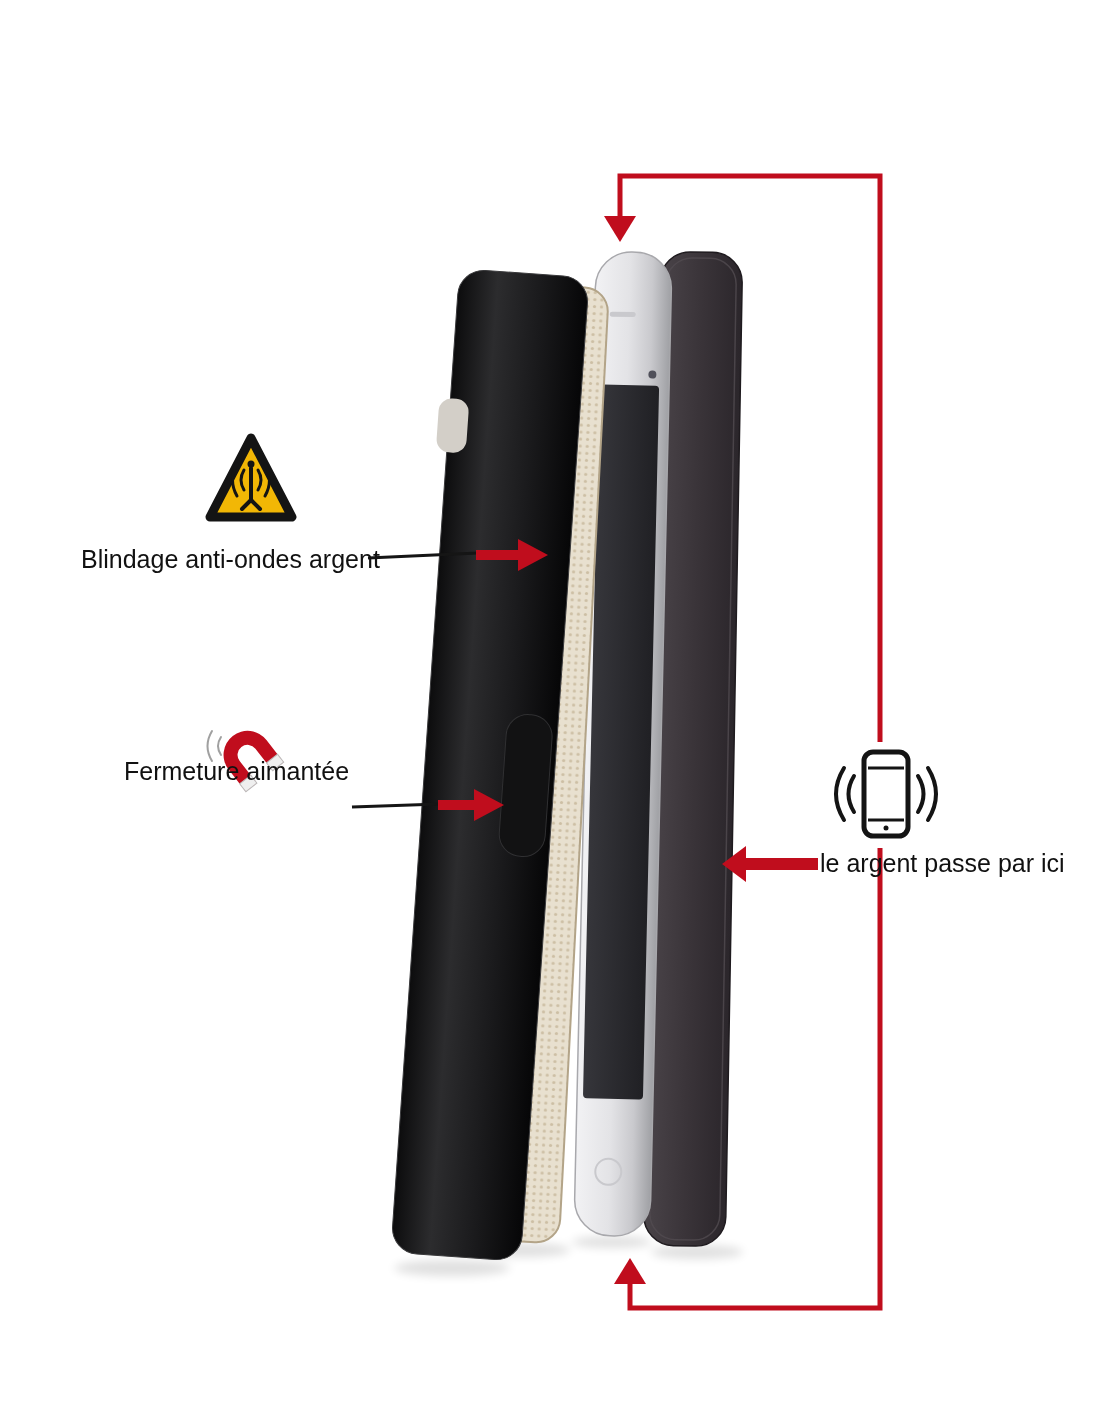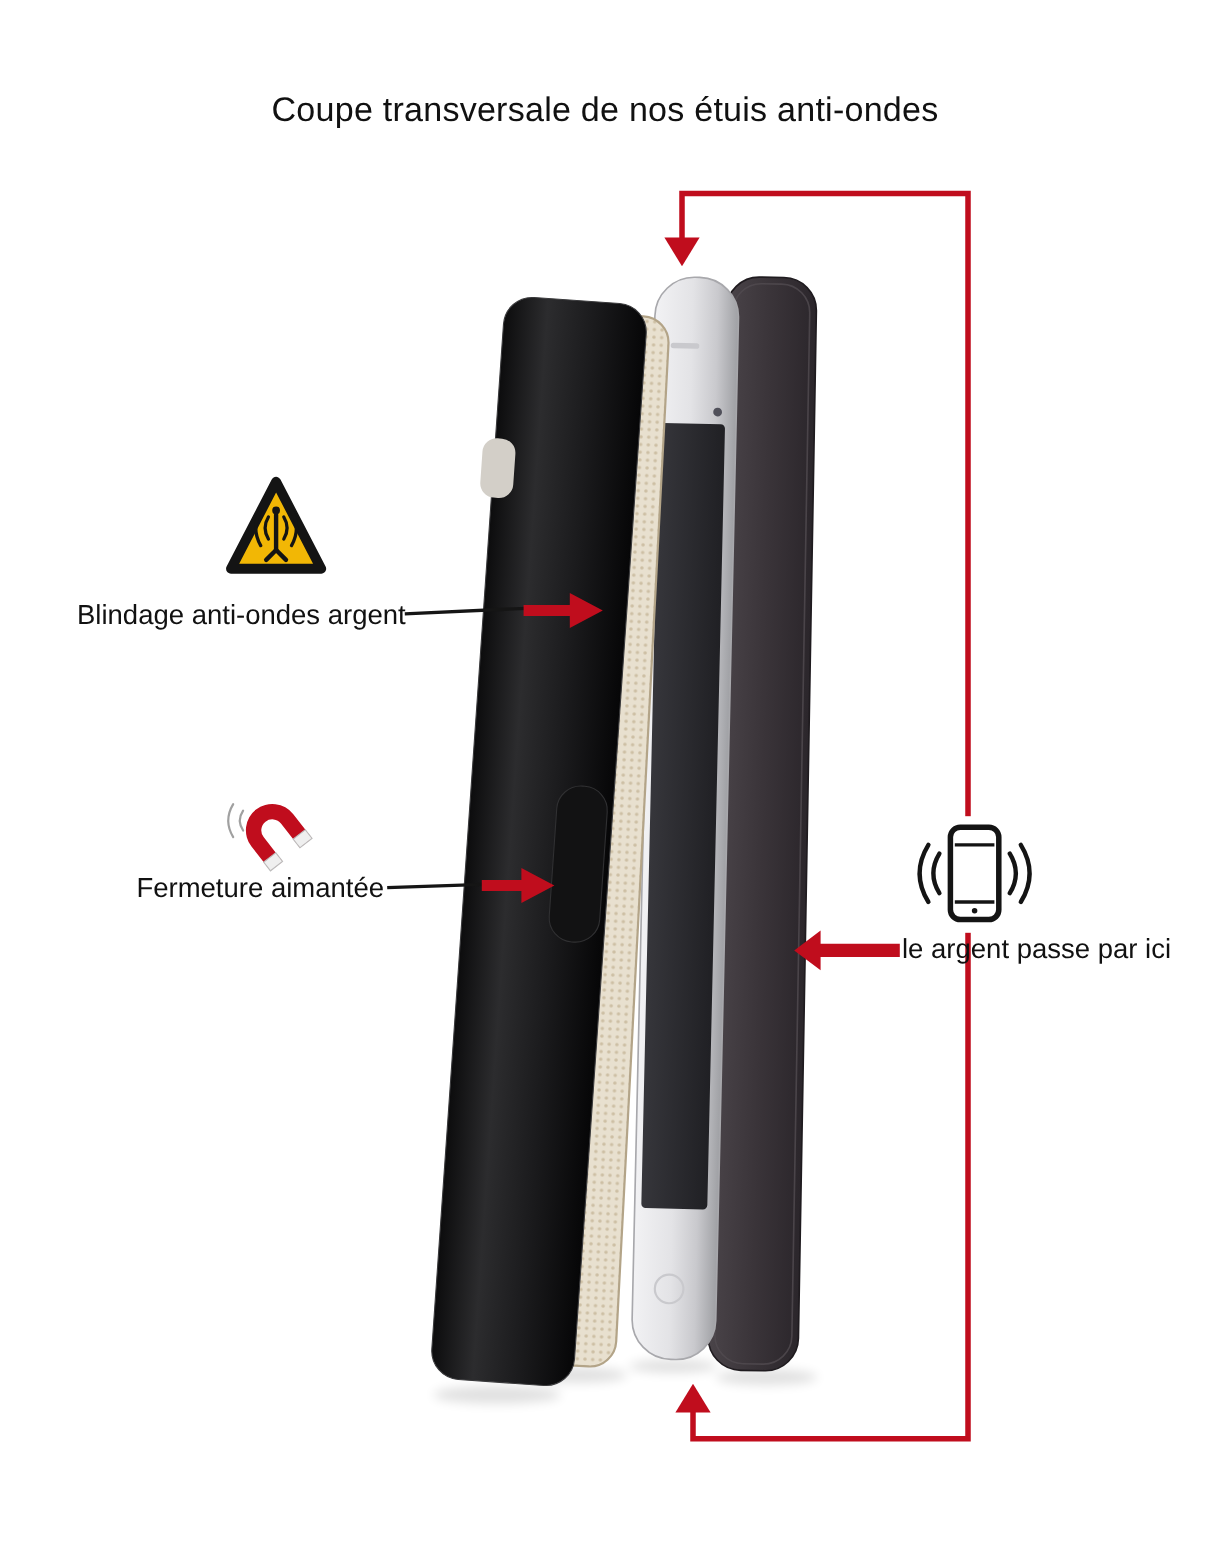--- a/index.html
+++ b/index.html
@@ -15,33 +15,32 @@
     font-family:"Liberation Sans", sans-serif;color:var(--text);
   }
   .stage{position:absolute;inset:0;}
   svg.diagram{position:absolute;left:0;top:0;z-index:1;}
   .txt{position:absolute;z-index:2;white-space:nowrap;color:var(--text);}
   .title{
     top:82px;left:0;width:1100px;text-align:center;
     font-size:31px;font-weight:400;letter-spacing:.2px;
   }
   .lbl{font-size:25px;}
-  .lbl-shield{left:70px;top:545px;}
-  .lbl-magnet{left:124px;top:793px;}
+  .lbl-shield{left:81px;top:545px;}
+  .lbl-magnet{left:124px;top:757px;}
   .lbl-signal{left:820px;top:849px;}
   .fill-accent{fill:var(--accent-red);}
   .stroke-accent{stroke:var(--accent-red);}
   .fill-warning{fill:var(--warning-yellow);}
 </style>
 </head>
 <body>
 
 <div class="stage">
 
-  <div class="txt title">Coupe transversale de nos étuis anti-ondes</div>
   <div class="txt lbl lbl-shield">Blindage anti-ondes argent</div>
   <div class="txt lbl lbl-magnet">Fermeture aimantée</div>
   <div class="txt lbl lbl-signal">le argent passe par ici</div>
 
   <svg class="diagram" width="1100" height="1422" viewBox="0 0 1100 1422">
     <defs>
       <linearGradient id="leather" x1="0" y1="0" x2="1" y2="0">
         <stop offset="0" stop-color="#0c0c0d"></stop>
         <stop offset="0.3" stop-color="#2c2c2e"></stop>
         <stop offset="0.62" stop-color="#1b1b1d"></stop>

